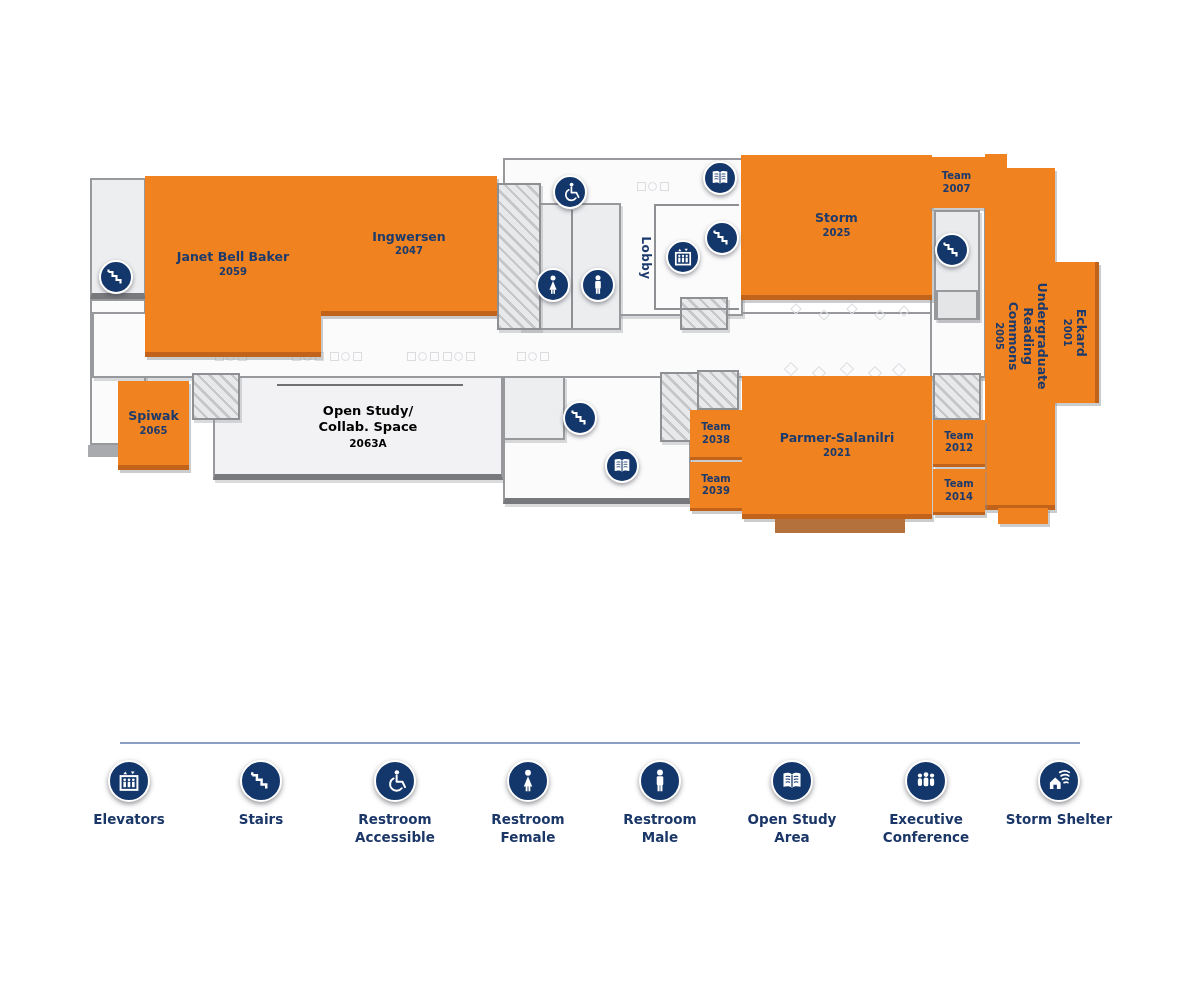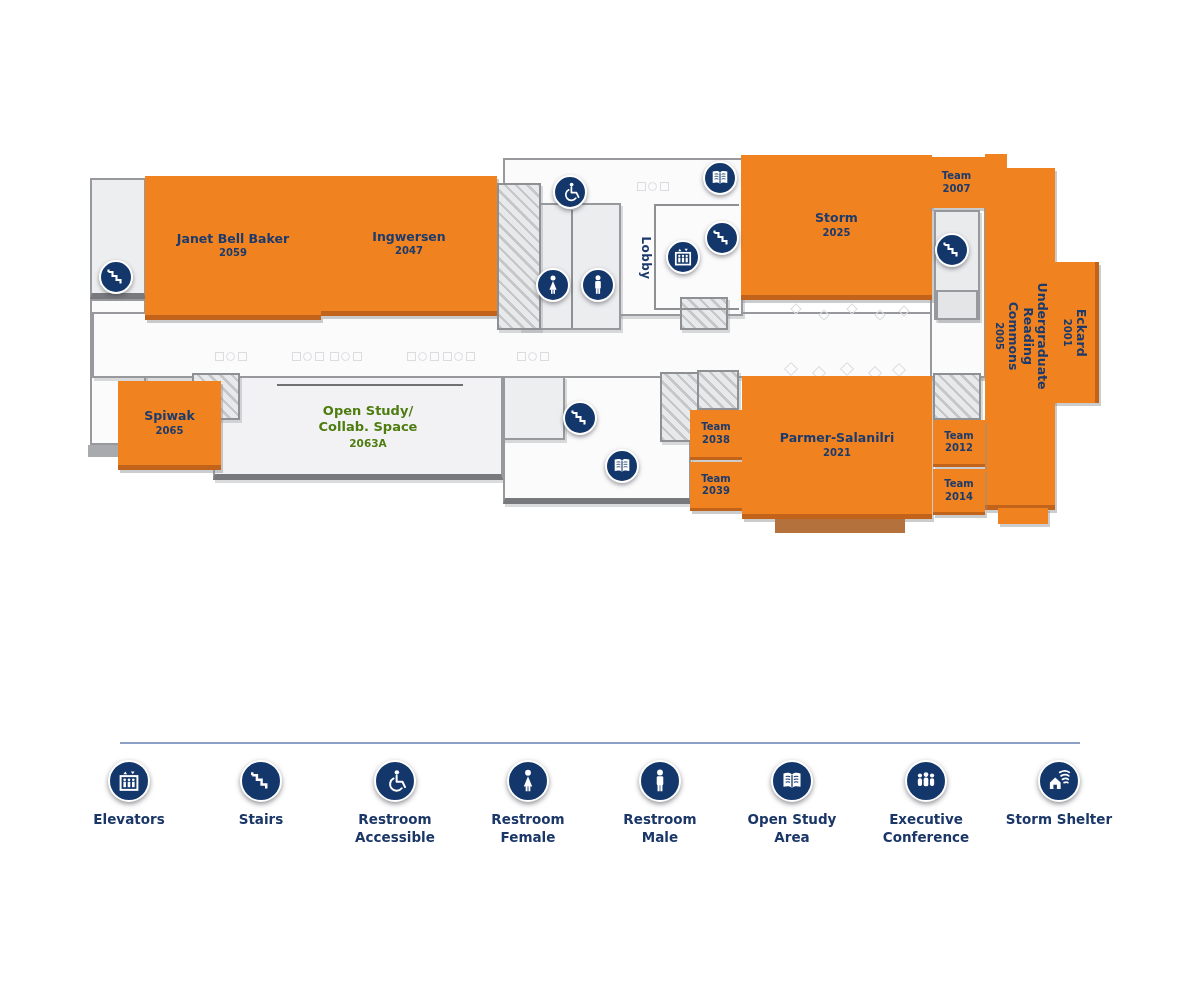--- a/index.html
+++ b/index.html
@@ -33,21 +33,21 @@
 
   
   .micon{position:absolute;width:34px;height:34px;border-radius:50%;background:var(--icon-navy);
          border:2px solid #fff;box-shadow:0 2px 4px rgba(60,60,70,.5);
          display:flex;align-items:center;justify-content:center;box-sizing:border-box;}
   .micon svg{width:24px;height:24px;display:block;}
 
   
   .map-label{position:absolute;display:flex;align-items:center;justify-content:center;
              font-weight:bold;color:#1C3A6C;}
-  .open-study-label{position:absolute;left:268px;top:403px;width:200px;text-align:center;color:#4d7c0f;font-weight:bold;}
+  .open-study-label{position:absolute;left:268px;top:403px;width:200px;text-align:center;color:#000000;font-weight:bold;}
   .osl1{font-size:13px;line-height:1.25;display:block;}
   .osl2{font-size:10.5px;display:block;margin-top:1px;}
 
   
   .title-row{position:absolute;top:691px;left:0;width:100%;text-align:center;font-size:34px;color:var(--navy);letter-spacing:.2px;}
   .title-bold{font-weight:bold;}
   .rule{position:absolute;left:120px;top:742px;width:960px;height:2px;background:#8C9FC6;}
   .legend{position:absolute;left:0;top:758px;width:1200px;height:100px;}
   .legend-item{position:absolute;width:150px;display:flex;flex-direction:column;align-items:center;}
   .licon{width:42px;height:42px;border-radius:50%;background:var(--icon-navy);border:2.5px solid #fff;
@@ -123,33 +123,33 @@
       <div class="furn" style="left: 792px; top: 305px; width: 8px; height: 8px; transform: rotate(45deg);"></div>
       <div class="furn" style="left: 820px; top: 311px; width: 8px; height: 8px; transform: rotate(45deg);"></div>
       <div class="furn" style="left: 848px; top: 305px; width: 8px; height: 8px; transform: rotate(45deg);"></div>
       <div class="furn" style="left: 876px; top: 311px; width: 8px; height: 8px; transform: rotate(45deg);"></div>
       <div class="furn" style="left: 900px; top: 307px; width: 8px; height: 8px; transform: rotate(45deg);"></div>
       <div class="furn" style="left: 786px; top: 364px; width: 10px; height: 10px; transform: rotate(45deg);"></div>
       <div class="furn" style="left: 814px; top: 368px; width: 10px; height: 10px; transform: rotate(45deg);"></div>
       <div class="furn" style="left: 842px; top: 364px; width: 10px; height: 10px; transform: rotate(45deg);"></div>
       <div class="furn" style="left: 870px; top: 368px; width: 10px; height: 10px; transform: rotate(45deg);"></div>
       <div class="furn" style="left: 894px; top: 365px; width: 10px; height: 10px; transform: rotate(45deg);"></div>
-      <div class="room sb" style="left: 145px; top: 176px; width: 176px; height: 144px;">
+      <div class="room sb" style="left: 145px; top: 176px; width: 176px; height: 181px;">
         <div>
           <span class="rname">Janet Bell Baker</span>
           <span class="rnum">2059</span>
         </div>
       </div>
       <div class="room sb" style="left: 321px; top: 176px; width: 176px; height: 140px;">
         <div>
           <span class="rname">Ingwersen</span>
           <span class="rnum">2047</span>
         </div>
       </div>
-      <div class="room sb" style="left: 118px; top: 381px; width: 103px; height: 89px;">
+      <div class="room sb" style="left: 118px; top: 381px; width: 71px; height: 89px;">
         <div>
           <span class="rname">Spiwak</span>
           <span class="rnum">2065</span>
         </div>
       </div>
       <div class="room sb" style="left: 741px; top: 155px; width: 191px; height: 145px;">
         <div>
           <span class="rname">Storm</span>
           <span class="rnum">2025</span>
         </div>

